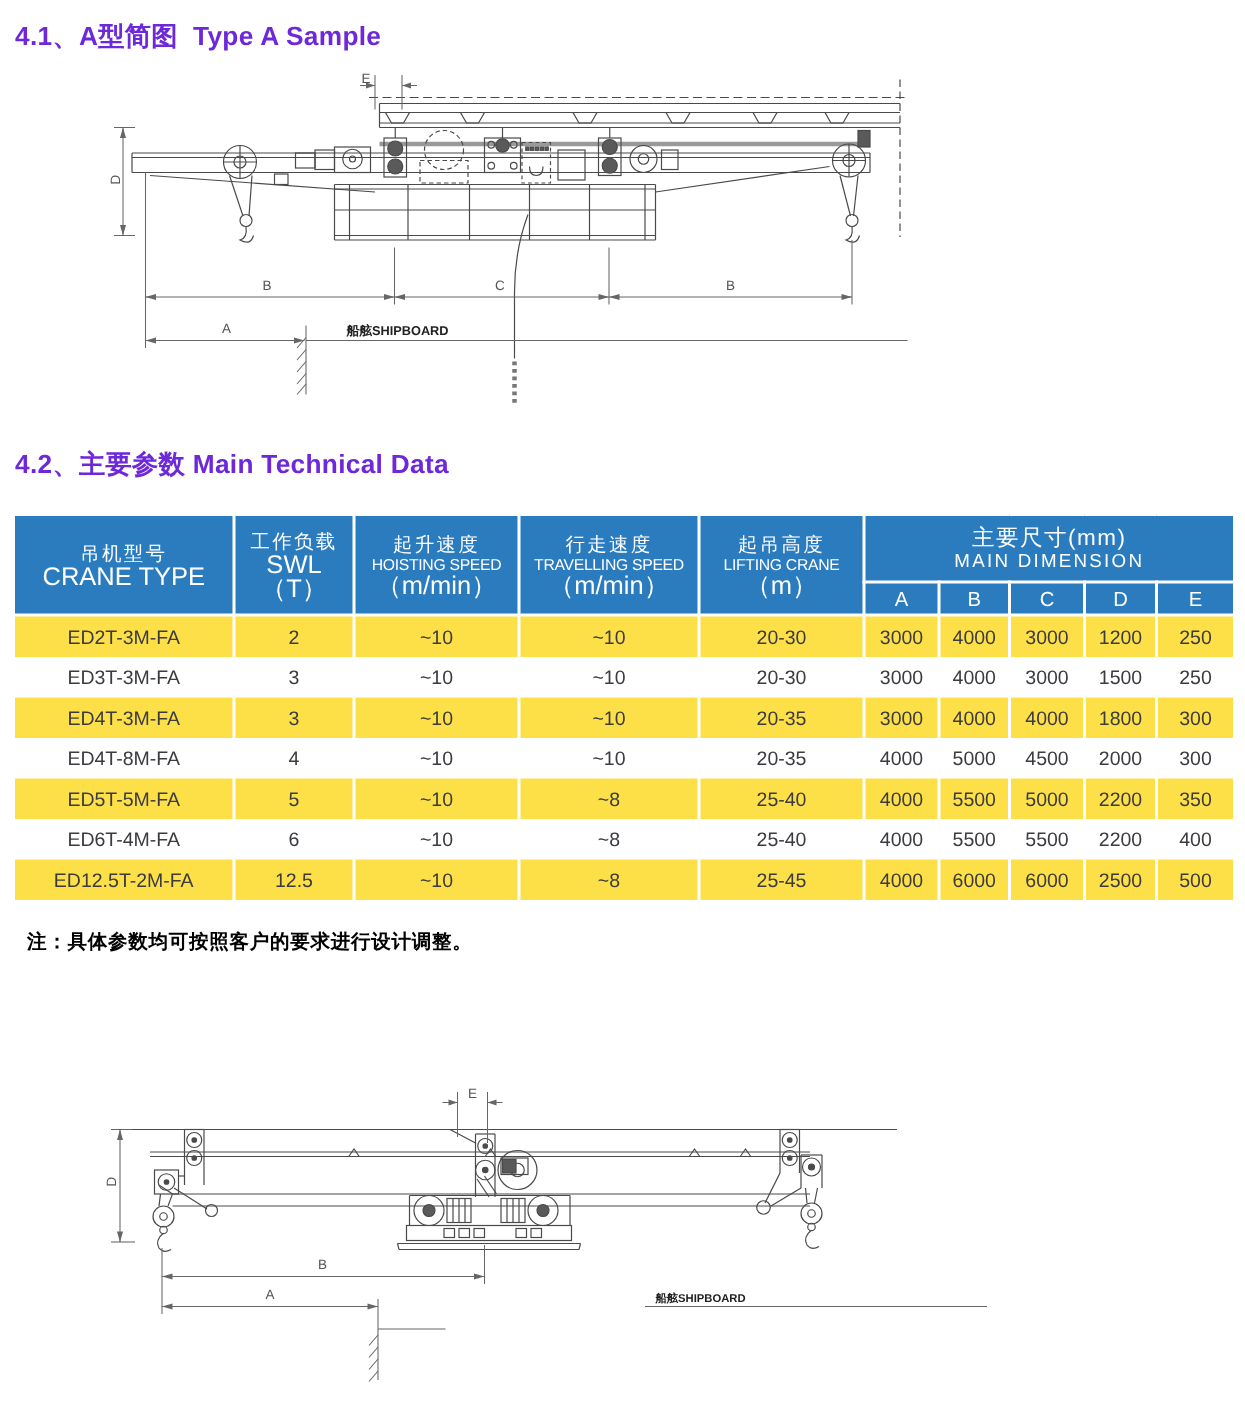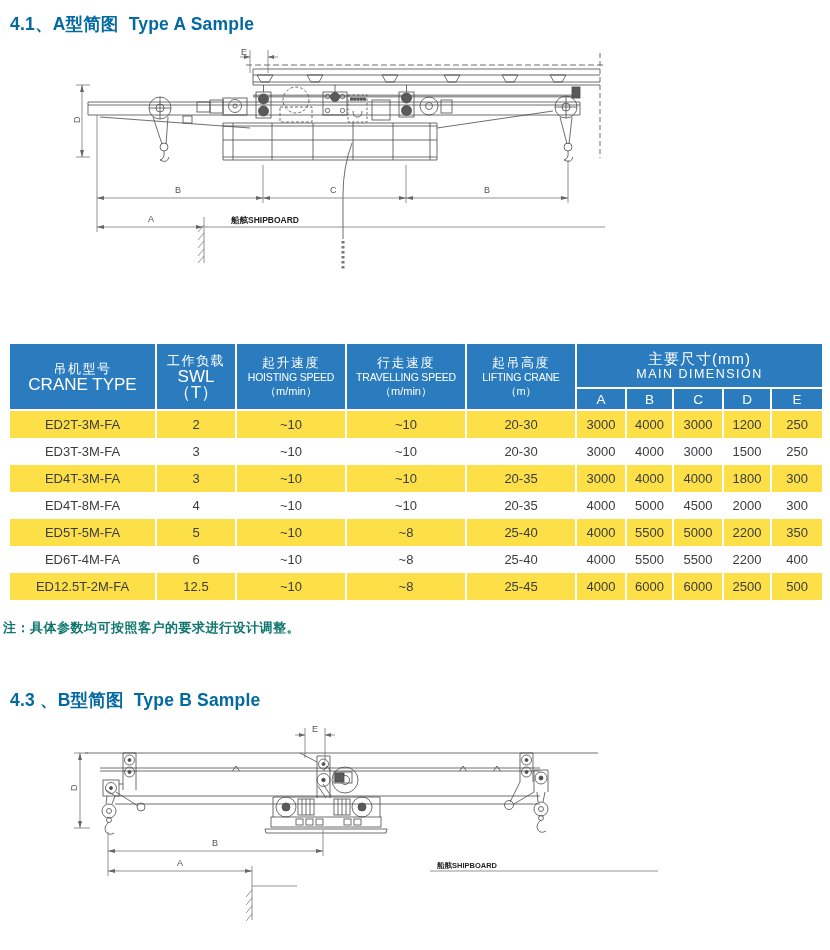--- a/index.html
+++ b/index.html
@@ -1,42 +1,42 @@
 <!DOCTYPE html>
 <html><head>
 <meta charset="utf-8">
 <style>
   body{margin:0;background:#fff}
   .page{position:relative;width:830px;height:950px;background:#fff;overflow:hidden;
         font-family:"Liberation Sans",sans-serif;}
-  .heading{position:absolute;left:10px;font-size:17.5px;font-weight:bold;color:#0369a1;
+  .heading{position:absolute;left:10px;font-size:17.5px;font-weight:bold;color:#6d28d9;
            white-space:pre;letter-spacing:.2px}
   #h41{top:12px}
   #h42{top:297px}
   #h43{top:688px}
   svg.draw{position:absolute;left:0}
   #drawA{top:45px}
   #drawB{top:718px}
   .tablewrap{position:absolute;left:8px;top:342px;width:814px}
   table{border-collapse:collapse;table-layout:fixed;width:814px}
   th{background:#2b7cbf;color:#fff;font-weight:normal;border:2px solid #fff;
      padding:0;vertical-align:middle;text-align:center}
   tr.hrow1{height:45px}
   tr.hrow2{height:22px}
   td{height:27px;text-align:center;font-size:13px;color:#3b3b40;
      border-left:2px solid #fff;border-right:2px solid #fff;padding:0}
   tr.alt{background:#fde047}
   .zh{font-size:13px;letter-spacing:1.5px;display:block;line-height:16px}
   .en{font-size:17px;display:block;line-height:16px;letter-spacing:0}
   .en-sm{font-size:10.5px;display:block;line-height:13px;letter-spacing:-0.2px}
-  .unit{font-size:11px;display:block;line-height:14px}
+  .unit{font-size:17px;display:block;line-height:14px}
   .dimzh{font-size:15px;display:block;line-height:17px;letter-spacing:1px}
   .dimen{font-size:12.5px;display:block;line-height:15px;letter-spacing:1.5px}
   .sub{font-size:13.5px}
-  .notes{position:absolute;left:3px;top:619px;font-size:13px;color:#0f766e;line-height:17px}
+  .notes{position:absolute;left:18px;top:619px;font-size:13px;color:#000000;line-height:17px}
   .zh-note{font-weight:bold;letter-spacing:.5px}
   .en-note{font-size:13.5px}
   .dimtxt{font-size:9px;fill:#555}
   .shiptxt{font-weight:bold;fill:#222}
 </style>
 </head>
 <body>
 
 <div class="page">
 
@@ -192,20 +192,21 @@
         <text class="dimtxt" x="75" y="79" transform="rotate(-90 77 76)">D</text>
         <text class="dimtxt" x="175" y="148">B</text>
         <text class="dimtxt" x="330" y="148">C</text>
         <text class="dimtxt" x="484" y="148">B</text>
         <text class="dimtxt" x="148" y="177">A</text>
         <text class="shiptxt" x="231" y="178" font-size="8.5">船舷SHIPBOARD</text>
       </g>
     </g>
   </svg>
 
+  <div id="h42" class="heading">4.2、主要参数 Main Technical Data</div>
 
   <div class="tablewrap">
     <table>
       <colgroup>
         <col style="width:147px">
           <col style="width:80px">
           <col style="width:110px">
         <col style="width:120px">
           <col style="width:110px">
           <col style="width:50px">
@@ -338,21 +339,20 @@
             <td>500</td>
           </tr>
         </tbody>
     </table>
   </div>
 
   <div class="notes">
     <div class="zh-note">注：具体参数均可按照客户的要求进行设计调整。</div>
   </div>
 
-  <div id="h43" class="heading">4.3 、B型简图  Type B Sample</div>
 
   <svg id="drawB" class="draw" width="830" height="232" viewBox="0 0 830 232">
     <g stroke="#4a4a4a" stroke-width="0.8" fill="none">
 
       <g>
         <line x1="85" y1="35" x2="598" y2="35"></line>
         <line x1="100" y1="50" x2="540" y2="50"></line>
         <line x1="100" y1="53" x2="540" y2="53"></line>
         <path d="M232.5,53 L236,48 L239.5,53"></path>
         <path d="M323.5,53 L327,48 L330.5,53"></path>

